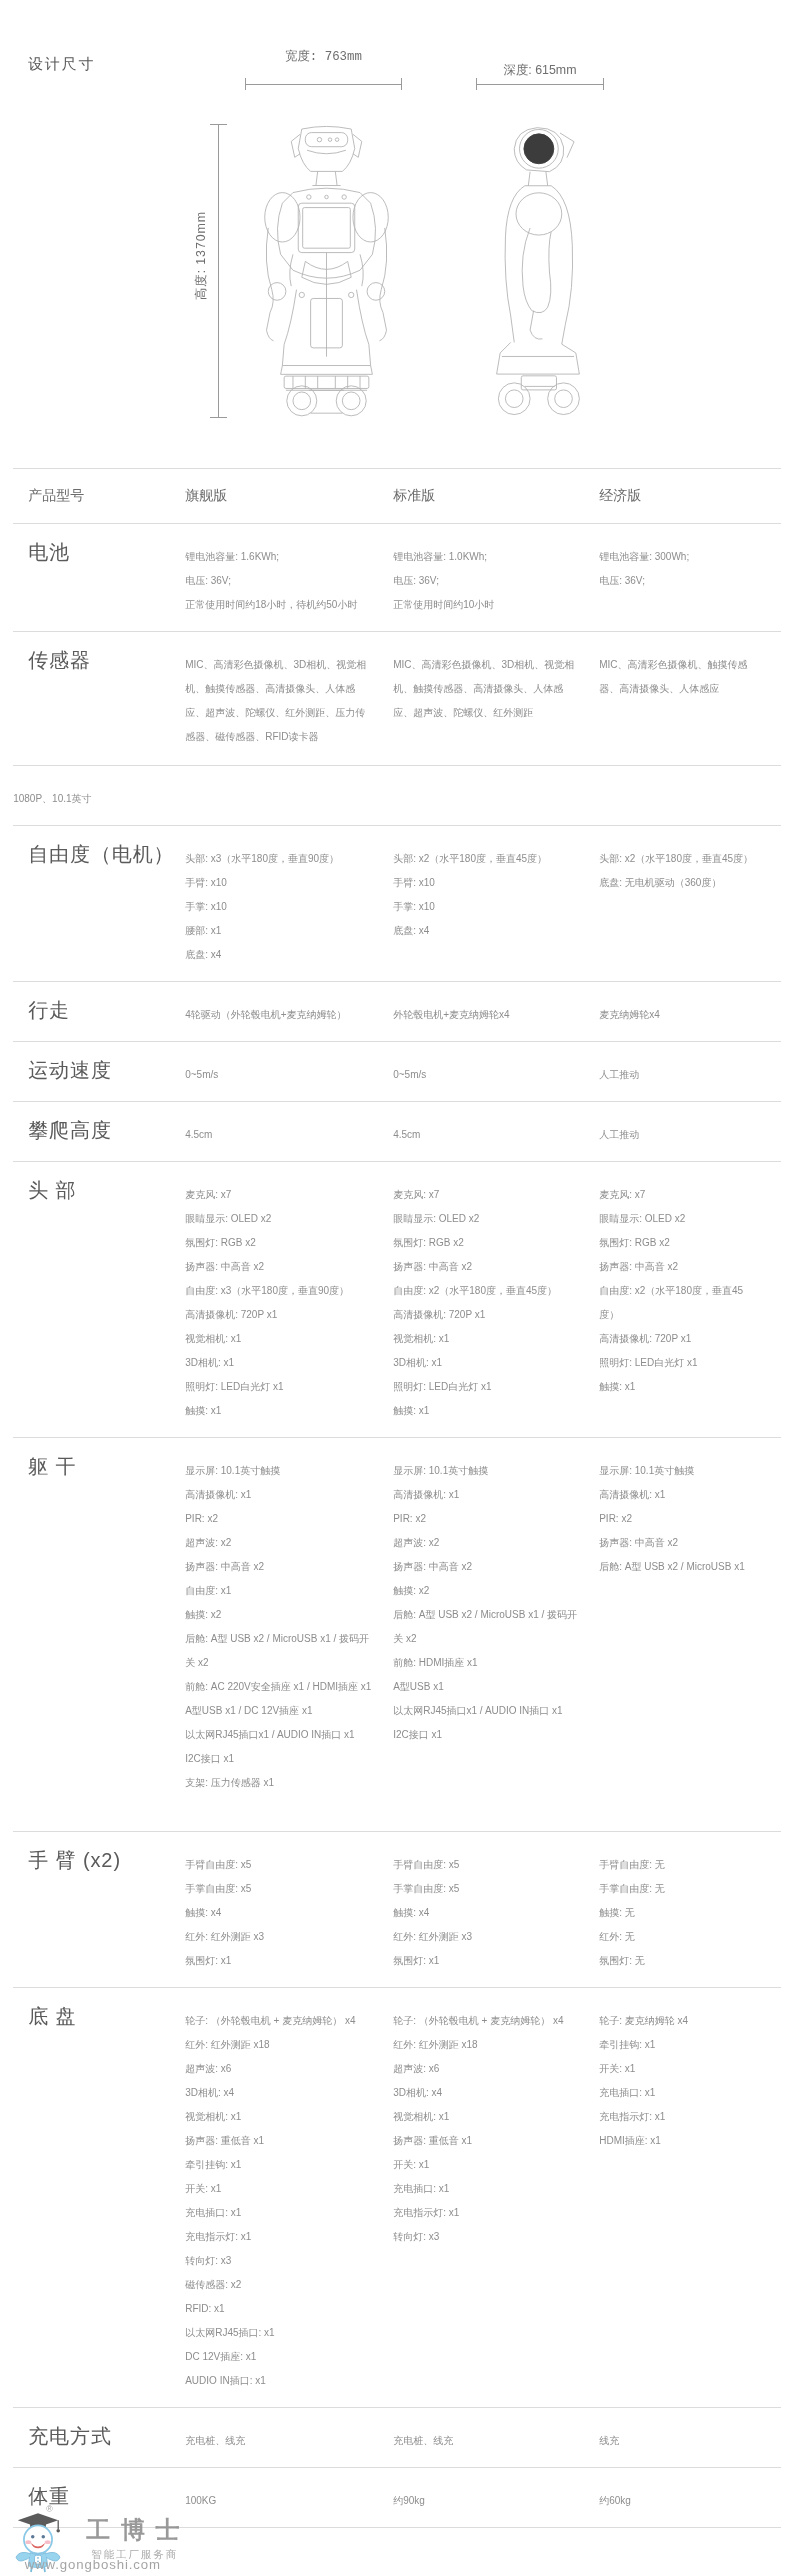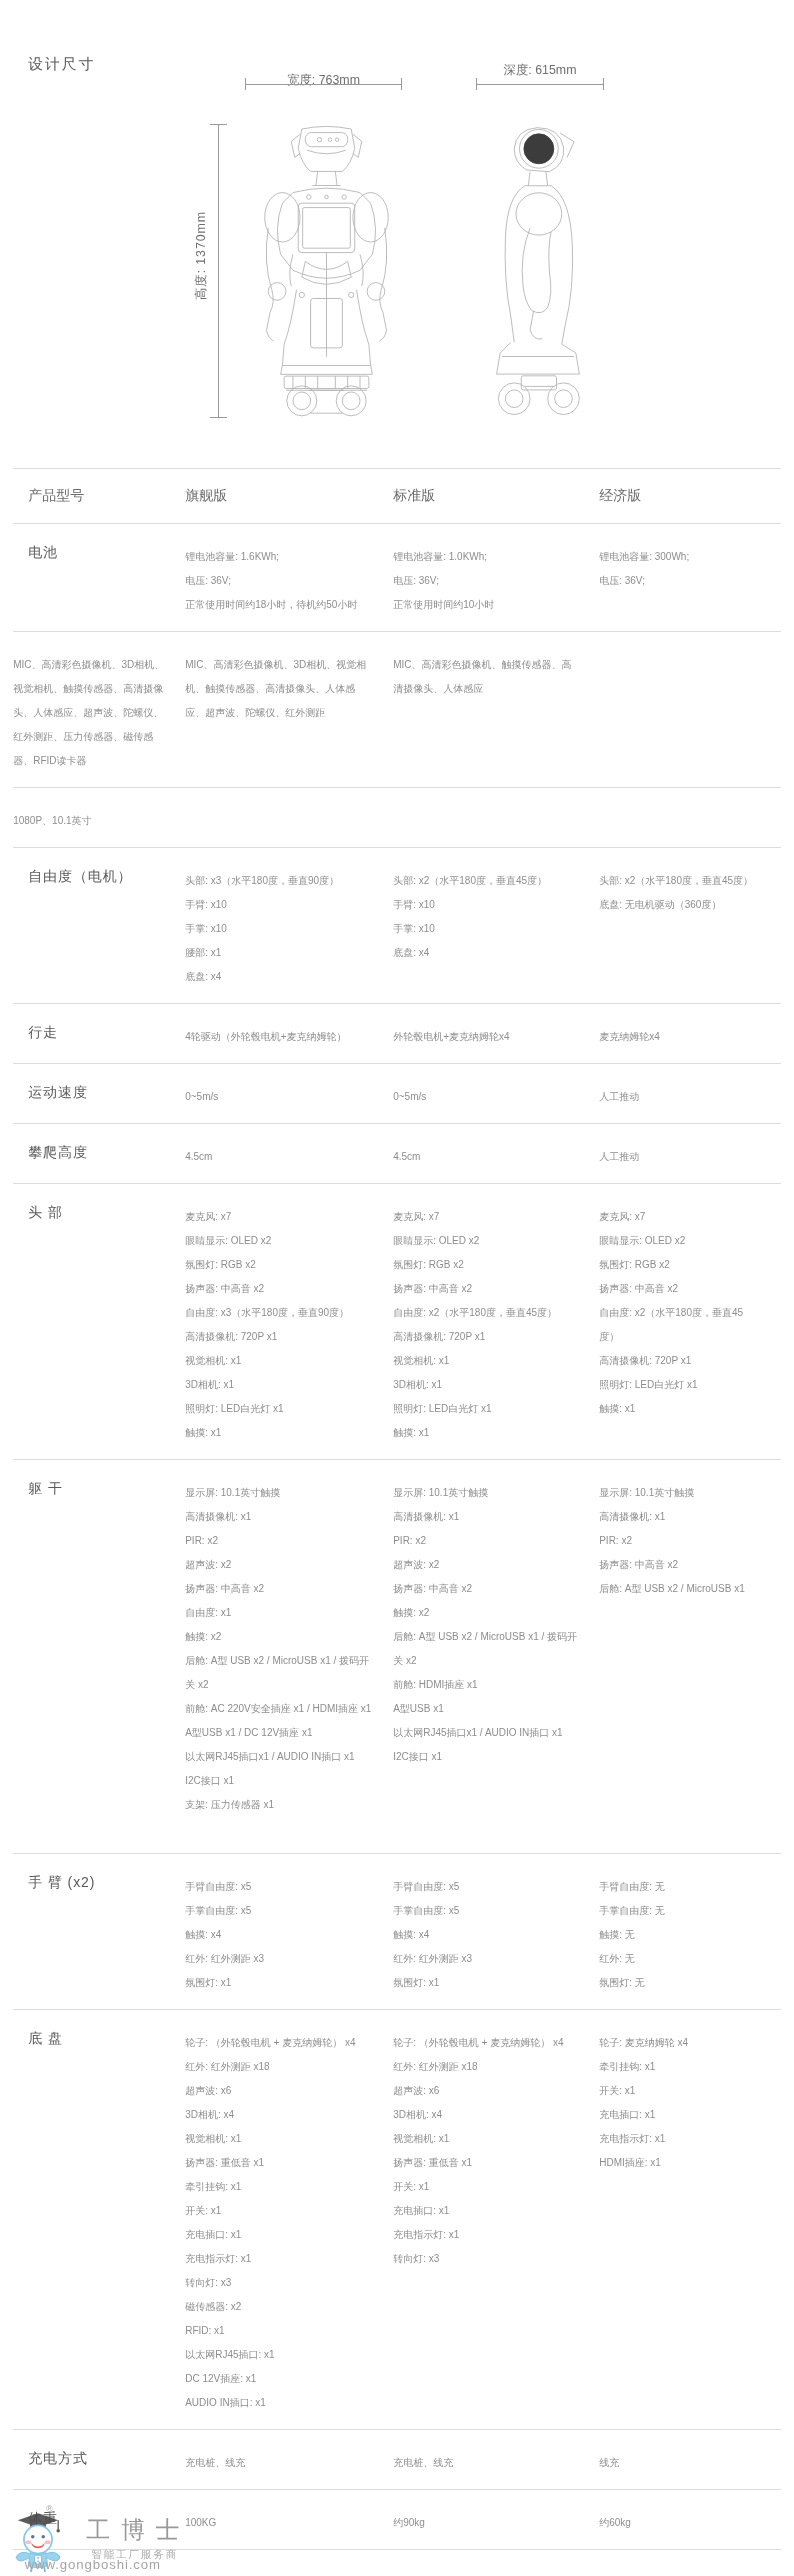--- a/index.html
+++ b/index.html
@@ -23,21 +23,21 @@
     height: 468px;
   }
   .design-title {
     position: absolute;
     left: 28px; top: 55px;
     font-size: 15px;
     color: #595959;
     letter-spacing: 1.8px;
   }
   .dim { position: absolute; color: #6e6e6e; font-size: 12.4px; }
-  .dim-width-label { left: 245px; top: 72px; width: 157px; text-align: center; }
+  .dim-width-label { left: 245px; top: 48px; width: 157px; text-align: center; font-family: Liberation Mono, monospace; }
   .dim-depth-label { left: 476px; top: 62px; width: 128px; text-align: center; }
   .h-bracket {
     position: absolute; height: 0.9px; background: #9a9a9a;
   }
   .h-bracket::before, .h-bracket::after {
     content: ""; position: absolute; top: -6.2px; width: 0.9px; height: 12.4px; background: #9a9a9a;
   }
   .h-bracket::before { left: 0; }
   .h-bracket::after { right: 0; }
   .bracket-width { left: 245px; top: 84px; width: 157px; }
@@ -74,21 +74,21 @@
     min-height: 56px;
     align-items: center;
   }
   .t-header .hcell {
     font-size: 14px;
     color: #6b6b6b;
   }
   .t-header .hlabel { padding-left: 15px; }
   .row-label {
     padding: 17.7px 8.8px 0 15px;
-    font-size: 14px;
+    font-size: 20px;
     color: #5a5a5a;
     letter-spacing: 0.9px;
     line-height: 21px;
   }
   .cell {
     padding: 21px 19.4px 14px 0;
     font-size: 10px;
     color: #8d8d8d;
     line-height: 24px;
     white-space: pre-line;
@@ -113,21 +113,21 @@
   
   .watermark {
     position: absolute;
     left: 5.3px; top: 2502px;
     width: 221px; height: 74px;
     pointer-events: none;
     opacity: 0.9;
   }
   .wm-brand {
     position: absolute; left: 81px; top: 12.4px;
-    font-size: 24px; color: #8f8f8f; font-weight: normal;
+    font-size: 24px; color: #8f8f8f; font-weight: bold;
     letter-spacing: 10.6px; font-family: "Liberation Serif", "DejaVu Serif", serif;
   }
   .wm-slogan {
     position: absolute; left: 86px; top: 46px;
     font-size: 10.6px; color: #a3a3a3; letter-spacing: 1.8px;
   }
   .wm-url {
     position: absolute; left: 19.4px; top: 55px;
     font-size: 13.2px; color: #9a9a9a; letter-spacing: 0.9px;
   }
@@ -257,20 +257,21 @@
 电压: 36V;
 正常使用时间约18小时，待机约50小时</div>
     <div class="cell">锂电池容量: 1.0KWh;
 电压: 36V;
 正常使用时间约10小时</div>
     <div class="cell">锂电池容量: 300Wh;
 电压: 36V;</div>
   </div>
 
   <div class="t-row r-sensors">
+    <div class="row-label">传感器</div>
     <div class="cell">MIC、高清彩色摄像机、3D相机、视觉相机、触摸传感器、高清摄像头、人体感应、超声波、陀螺仪、红外测距、压力传感器、磁传感器、RFID读卡器</div>
     <div class="cell">MIC、高清彩色摄像机、3D相机、视觉相机、触摸传感器、高清摄像头、人体感应、超声波、陀螺仪、红外测距</div>
     <div class="cell">MIC、高清彩色摄像机、触摸传感器、高清摄像头、人体感应</div>
   </div>
 
   <div class="t-row r-display">
     <div class="cell">1080P、10.1英寸</div>
     <div class="cell"></div>
     <div class="cell"></div>
   </div>

